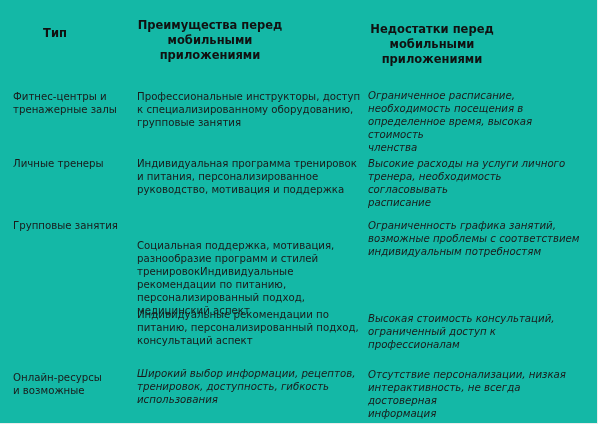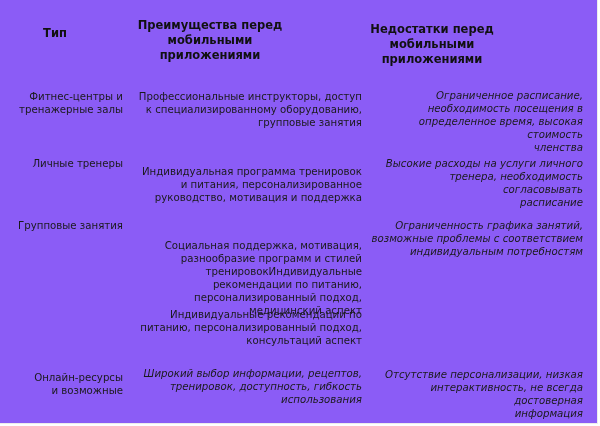--- a/index.html
+++ b/index.html
@@ -15,40 +15,39 @@
       font-family: "DejaVu Sans", sans-serif;
       color: #1a1a1a;
     }
     .page {
       position: absolute;
       left: 0; top: 0;
       width: 597px;
       height: 423px;
       border-right: 1px solid #ececec;
       border-bottom: 1px solid #ececec;
-      background: #8b5cf6;
+      background: #14b8a6;
     }
     .hdr {
       position: absolute;
       font-size: 11.5px;
       font-weight: bold;
       text-align: center;
       line-height: 15px;
       color: #111;
     }
     .hdr-type { left: 20px; top: 26px; width: 70px; }
     .hdr-adv  { left: 130px; top: 18px; width: 160px; }
     .hdr-dis  { left: 352px; top: 22px; width: 160px; }
     .cell {
       position: absolute;
       font-size: 10.2px;
       line-height: 13px;
       color: #1a1a1a;
       white-space: pre-line;
-      text-align: right;
     }
     .c-type { left: 13px; width: 110px; }
     .c-adv  { left: 137px; width: 225px; }
     .c-dis  { left: 368px; width: 215px; font-style: italic; }
   </style>
 </head>
 <body>
 
 <div class="page">
 
@@ -64,41 +63,43 @@
 тренажерные залы</div>
   <div class="cell c-adv" style="top:90px;">Профессиональные инструкторы, доступ
 к специализированному оборудованию,
 групповые занятия</div>
   <div class="cell c-dis" style="top:89px;">Ограниченное расписание,
 необходимость посещения в
 определенное время, высокая стоимость
 членства</div>
 
   <div class="cell c-type" style="top:157px;">Личные тренеры</div>
-  <div class="cell c-adv" style="top:157px;margin-top:8px;">Индивидуальная программа тренировок
+  <div class="cell c-adv" style="top:157px;">Индивидуальная программа тренировок
 и питания, персонализированное
 руководство, мотивация и поддержка</div>
   <div class="cell c-dis" style="top:157px;">Высокие расходы на услуги личного
 тренера, необходимость согласовывать
 расписание</div>
 
   <div class="cell c-type" style="top:219px;">Групповые занятия</div>
   <div class="cell c-adv" style="top:219px;margin-top:20px;">Социальная поддержка, мотивация,
 разнообразие программ и стилей
 тренировокИндивидуальные
 рекомендации по питанию,
 персонализированный подход,
 медицинский аспект</div>
   <div class="cell c-dis" style="top:219px;">Ограниченность графика занятий,
 возможные проблемы с соответствием
 индивидуальным потребностям</div>
 
   <div class="cell c-adv" style="top:308px;">Индивидуальные рекомендации по
 питанию, персонализированный подход,
 консультаций аспект</div>
+  <div class="cell c-dis" style="top:312px;">Высокая стоимость консультаций,
+ограниченный доступ к профессионалам</div>
 
   <div class="cell c-type" style="top:371px;">Онлайн-ресурсы
 и возможные</div>
   <div class="cell c-adv" style="top:367px;font-style:italic;">Широкий выбор информации, рецептов,
 тренировок, доступность, гибкость
 использования</div>
   <div class="cell c-dis" style="top:368px;">Отсутствие персонализации, низкая
 интерактивность, не всегда достоверная
 информация</div>
 

